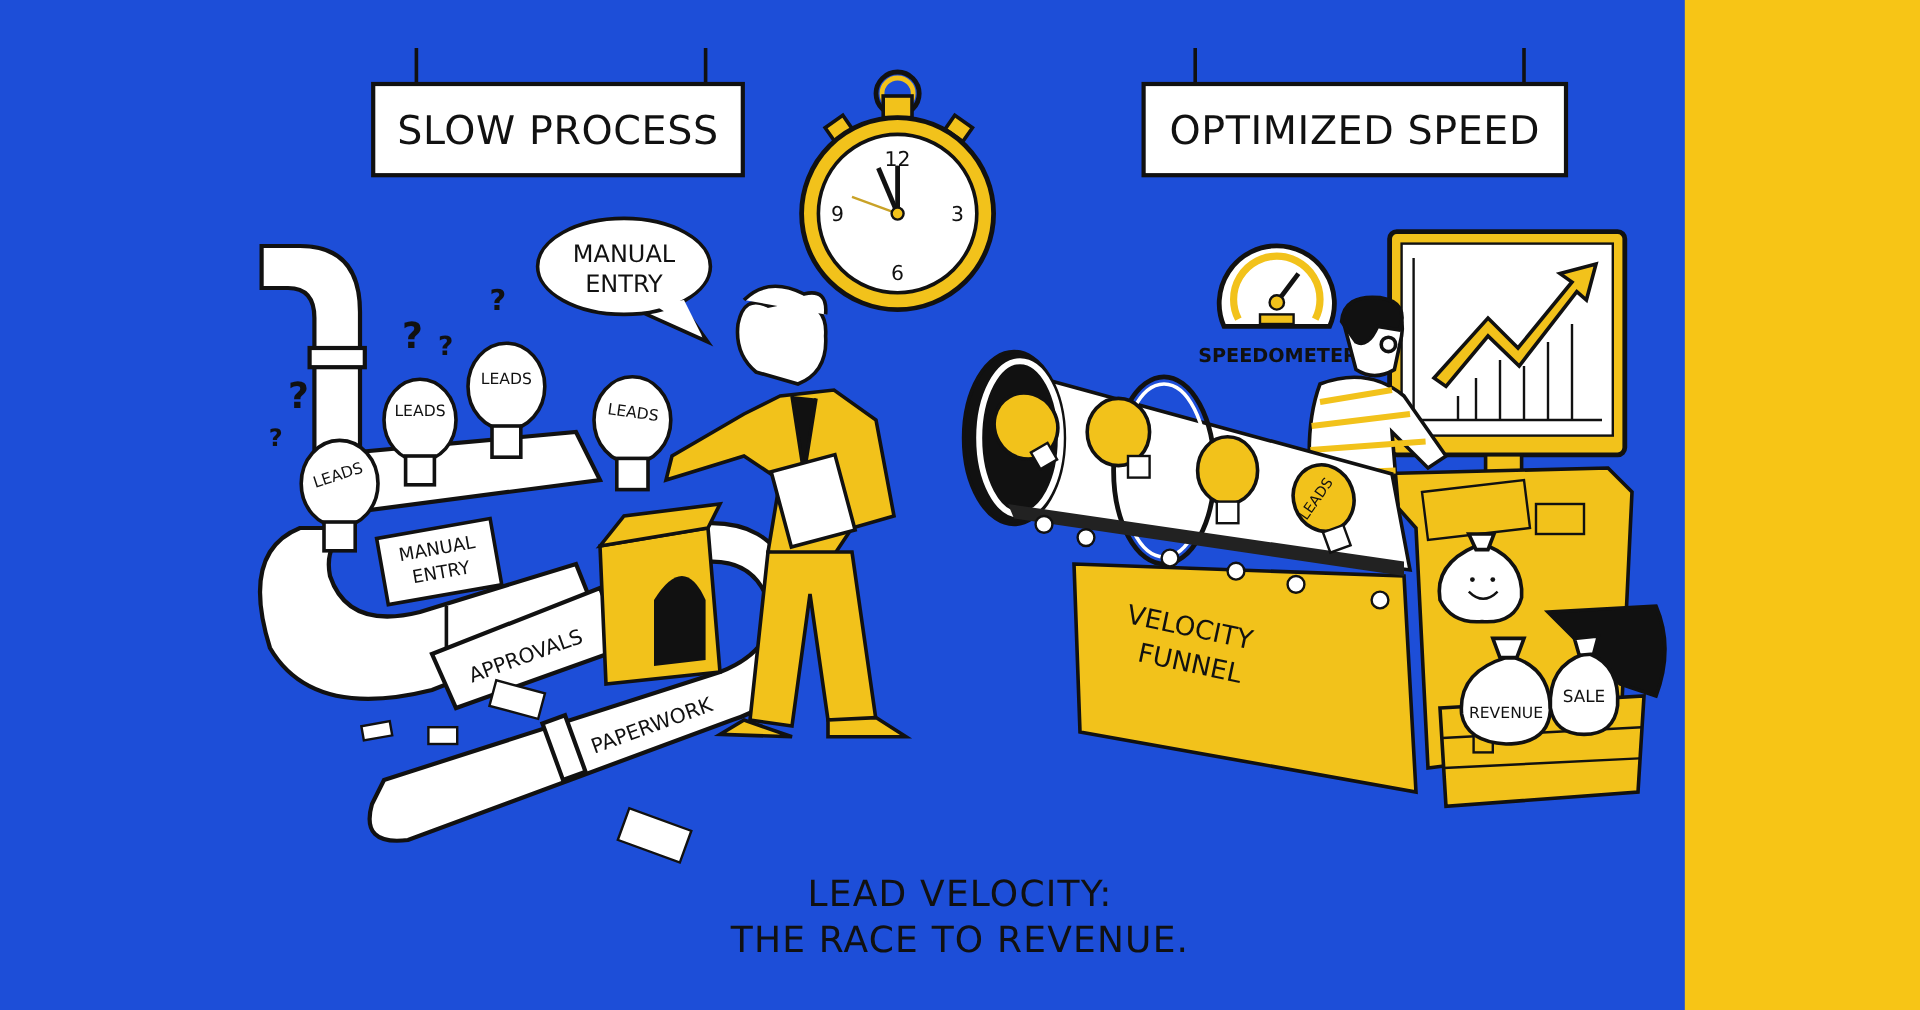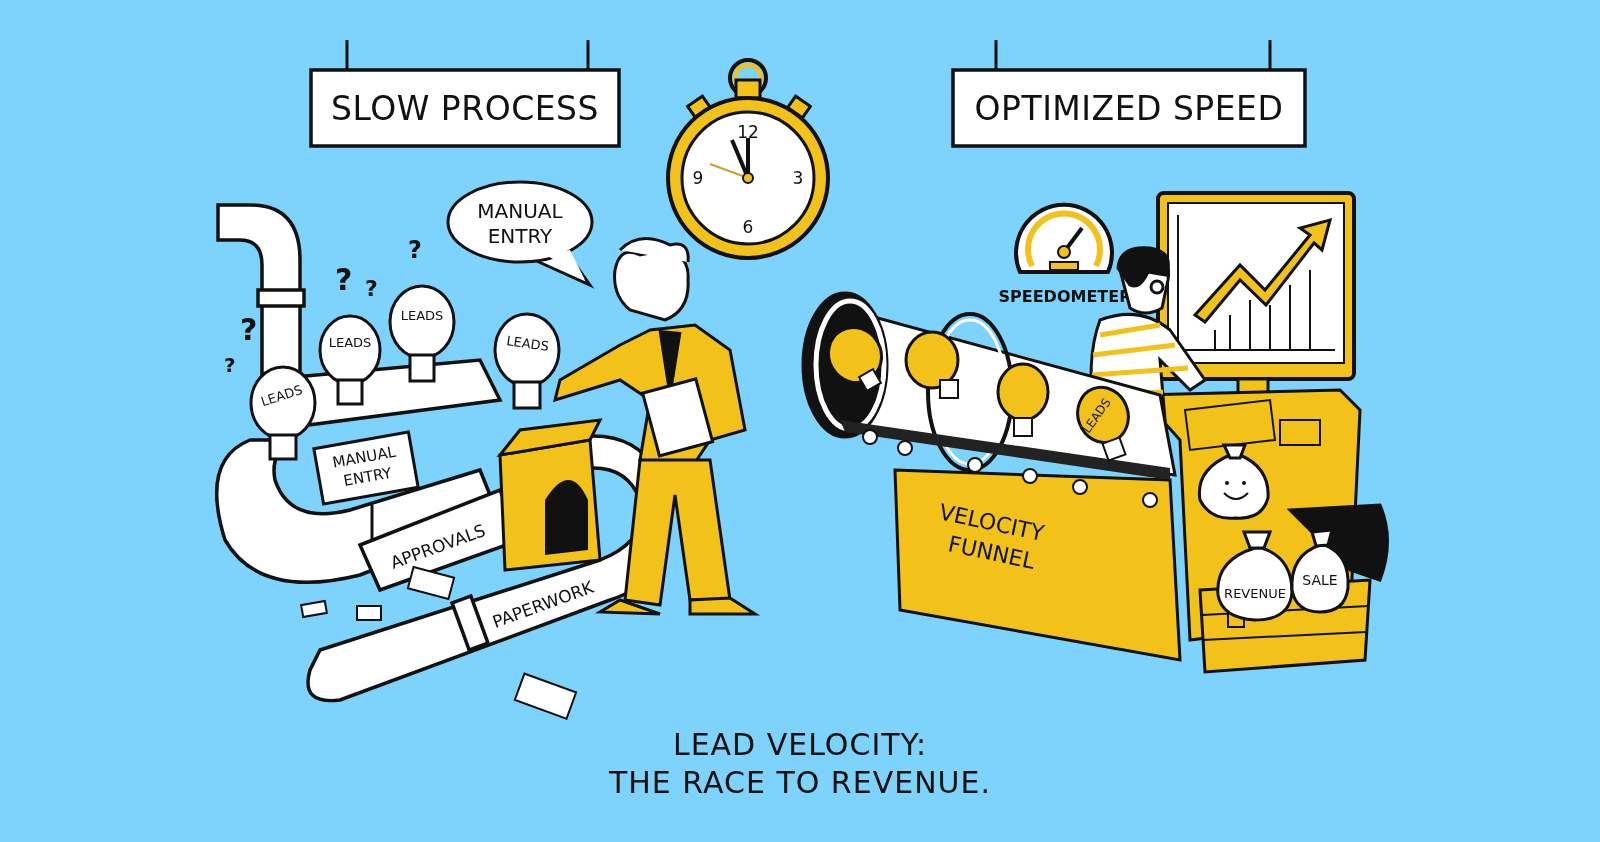--- a/index.html
+++ b/index.html
@@ -1,17 +1,17 @@
 <!DOCTYPE html>
 <html><head>
 <meta charset="utf-8">
 <style>
   html,body{margin:0;padding:0;}
   body{width:1600px;height:842px;overflow:hidden;background:#F7C516;font-family:"DejaVu Sans",sans-serif;}
-  #stage{position:relative;width:1600px;height:842px;background:#7dd3fc;}
+  #stage{position:relative;width:1404px;height:842px;background:#1d4ed8;}
   svg{position:absolute;left:0;top:0;}
   .lbl{font-family:"DejaVu Sans",sans-serif;fill:#111;}
   .sign-text{font-size:33px;letter-spacing:0.5px;}
   .caption{font-size:30px;letter-spacing:1px;}
 </style>
 </head>
 <body>
 
 <div id="stage">
 <svg width="1600" height="842" viewBox="0 0 1600 842" xmlns="http://www.w3.org/2000/svg">

